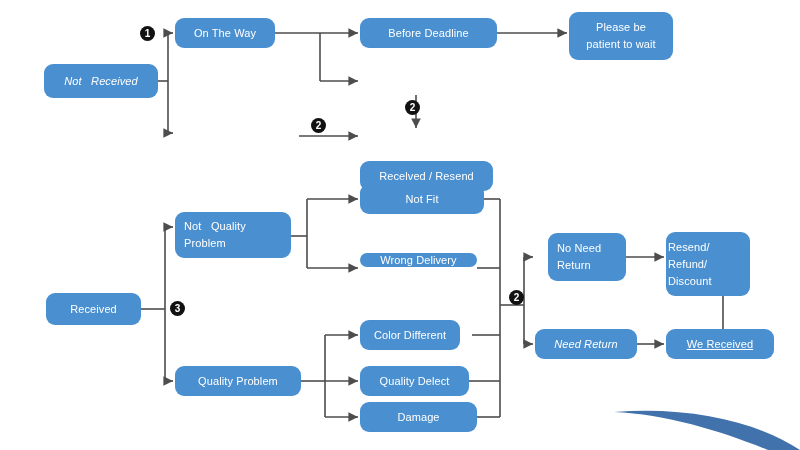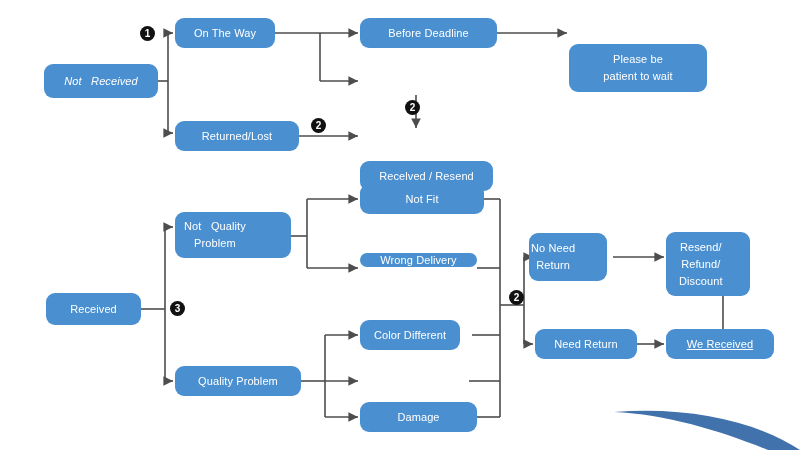--- a/index.html
+++ b/index.html
@@ -37,21 +37,21 @@
     text-align: center;
     font-size: 11px;
     line-height: 15px;
     letter-spacing: 0.1px;
     white-space: pre-wrap;
     padding: 2px 6px;
     z-index: 3;
   }
   .node.left {
     justify-content: flex-start;
-    text-align: center;
+    text-align: left;
   }
   .marker {
     position: absolute;
     width: 15px;
     height: 15px;
     border-radius: 50%;
     background: #111111;
     color: #ffffff;
     font-size: 10px;
     font-weight: bold;
@@ -126,52 +126,52 @@
       <path d="M637,344 L664,344" marker-end="url(#arrow)"></path>
 
       <path d="M723,296 L723,330"></path>
     </g>
   </svg>
 
   <div class="node" style="left:44px; top:64px; width:114px; height:34px;font-style:italic;">Not   Received</div>
 
   <div class="node" style="left:175px; top:18px; width:100px; height:30px;">On The Way</div>
 
-  <div class="node" style="left:175px; top:121px; width:124px; height:30px;">Returned/Lost</div>
 
   <div class="node" style="left:360px; top:18px; width:137px; height:30px;">Before Deadline</div>
 
 
   <div class="node" style="left:360px; top:121px; width:133px; height:30px;margin-top:40px;">Recelved / Resend</div>
 
-  <div class="node" style="left:569px; top:12px; width:138px; height:48px; line-height:17px;margin-top:32px;">Please be
+  <div class="node" style="left:569px; top:12px; width:104px; height:48px; line-height:17px;">Please be
 patient to wait</div>
 
   <div class="node" style="left:46px; top:293px; width:95px; height:32px;">Received</div>
 
   <div class="node left" style="left:175px; top:212px; width:116px; height:46px; padding-left:9px; line-height:17px;">Not   Quality
 Problem</div>
 
   <div class="node" style="left:175px; top:366px; width:126px; height:30px;">Quality Problem</div>
 
   <div class="node" style="left:360px; top:184px; width:124px; height:30px;">Not Fit</div>
 
   <div class="node" style="left:360px; top:253px; width:117px; height:14px;">Wrong Delivery</div>
 
   <div class="node" style="left:360px; top:320px; width:100px; height:30px;">Color Different</div>
 
+  <div class="node" style="left:360px; top:366px; width:109px; height:30px;">Quality Delect</div>
 
   <div class="node" style="left:360px; top:402px; width:117px; height:30px;">Damage</div>
 
-  <div class="node left" style="left:529px; top:233px; width:78px; height:48px; padding-left:2px; line-height:17px;">No Need
+  <div class="node left" style="left:548px; top:233px; width:78px; height:48px; padding-left:9px; line-height:17px;">No Need
 Return</div>
 
-  <div class="node" style="left:535px; top:329px; width:102px; height:30px;">Need Return</div>
+  <div class="node" style="left:535px; top:329px; width:102px; height:30px;font-style:italic;">Need Return</div>
 
-  <div class="node left" style="left:666px; top:232px; width:84px; height:64px; padding-left:13px; line-height:17px;">Resend/
+  <div class="node left" style="left:666px; top:232px; width:84px; height:64px; padding-left:2px; line-height:17px;">Resend/
 Refund/
 Discount</div>
 
   <div class="node" style="left:666px; top:329px; width:108px; height:30px;text-decoration:underline;">We Received</div>
 
   <div class="marker" style="left:140px; top:26px;">1</div>
 
   <div class="marker" style="left:311px; top:118px;">2</div>
 
   <div class="marker" style="left:405px; top:100px;">2</div>

